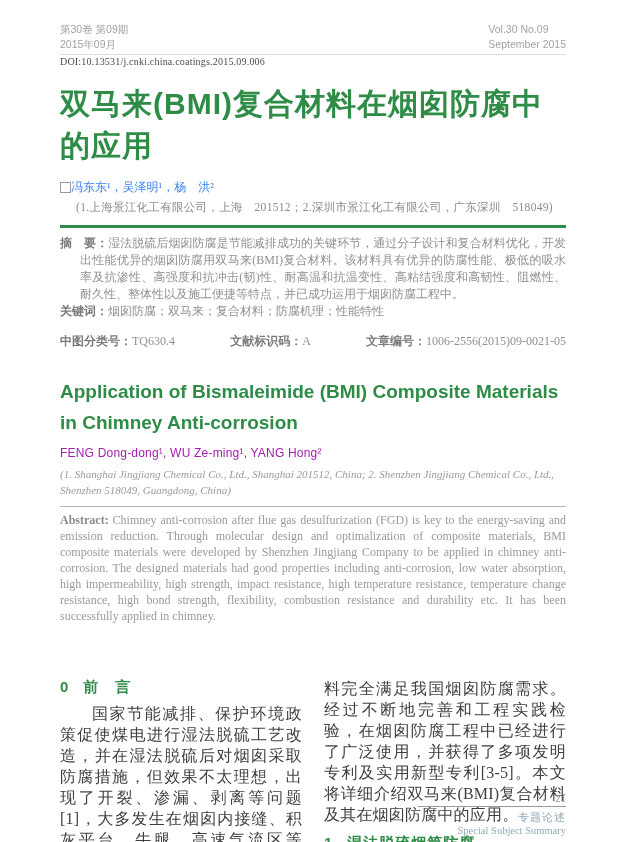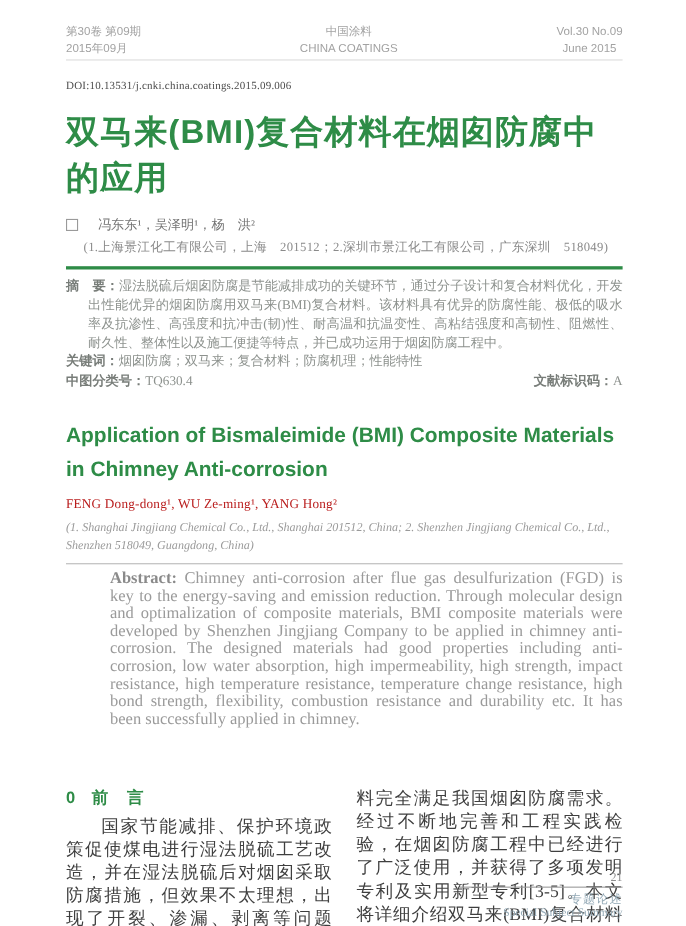--- a/index.html
+++ b/index.html
@@ -15,69 +15,69 @@
   }
   
   .header{
     display:flex;justify-content:space-between;align-items:flex-end;
     font-family:"Liberation Sans","DejaVu Sans",sans-serif;
     font-size:10.5px;line-height:15px;color:#a2a2a2;
     border-bottom:1px solid #dcdcdc;padding-bottom:2px;
   }
   .h-left{text-align:left;}
   .h-center{text-align:center;}
-  .h-right{text-align:center;}
+  .h-right{text-align:left;}
   .doi{
-    margin-top:18px;font-family:"Liberation Serif",serif;
+    margin-top:1px;font-family:"Liberation Serif",serif;
     font-size:10px;color:#4b4b4b;letter-spacing:.2px;
   }
   
   .cn-title{
     margin:16px 0 0 0;font-family:"Liberation Sans","DejaVu Sans",sans-serif;
     font-weight:bold;font-size:30px;line-height:42px;
     color:#2e8c47;letter-spacing:1px;
   }
   .cn-authors{
-    margin-top:12px;font-size:12px;color:#737373;
-    display:flex;align-items:center;gap:18px;
+    margin-top:12px;font-size:12px;color:#3b82f6;
+    display:flex;align-items:center;gap:0;
   }
   .author-marker{
     width:9px;height:9px;border:1px solid #9a9a9a;display:inline-block;flex:0 0 auto;
   }
   .cn-affil{
     margin-top:4px;padding-left:16px;
     font-size:11.5px;color:#8a8a8a;letter-spacing:.3px;
   }
   .green-rule{height:3px;background:#2e8c47;margin-top:10px;}
   
   .cn-abstract{
     margin-top:7px;font-size:12px;line-height:17px;color:#8d928e;
     text-align:justify;padding-left:20px;text-indent:-20px;
   }
   .cn-abstract .lbl,.cn-keywords .lbl,.cn-meta .lbl{color:#787d79;font-weight:bold;}
   .cn-keywords{font-size:12px;line-height:17px;color:#8d928e;}
   .cn-meta{
     display:flex;justify-content:space-between;
-    font-size:12px;line-height:17px;color:#8d928e;margin-top:1px;
+    font-size:12px;line-height:17px;color:#8d928e;margin-top:13px;
   }
   
   .en-title{
     margin:26px 0 0 0;font-family:"Liberation Sans","DejaVu Sans",sans-serif;
     font-weight:bold;font-size:19px;line-height:31px;color:#2e8c47;
   }
   .en-authors{
-    margin-top:8px;font-family:Liberation Serif, serif;
-    font-size:12px;color:#b91c1c;letter-spacing:.2px;
+    margin-top:8px;font-family:Liberation Sans, sans-serif;
+    font-size:12px;color:#a21caf;letter-spacing:.2px;
   }
   .en-affil{
     margin-top:6px;font-style:italic;font-size:11px;line-height:16px;color:#9a9a9a;
   }
   .thin-rule{border-top:1px solid #b8b8b8;margin-top:8px;}
   .en-abstract{
-    margin-top:5px;font-size:15px;line-height:16px;color:#9a9a9a;text-align:justify;margin-left:40px;
+    margin-top:5px;font-size:12px;line-height:16px;color:#9a9a9a;text-align:justify;
   }
   .en-abstract .lbl-en,.en-keywords .lbl-en{font-weight:bold;color:#8a8a8a;}
   .en-keywords{font-size:11.5px;line-height:16px;color:#9a9a9a;text-align:justify;}
   
   .columns{
     margin-top:54px;display:flex;gap:22px;
   }
   .col{width:242px;flex:0 0 auto;}
   .sec-heading{
     margin:0 0 6px 0;font-family:"Liberation Sans","DejaVu Sans",sans-serif;
@@ -102,47 +102,44 @@
 </head>
 <body>
 
 <div class="page">
 
   <div class="header">
     <div class="h-left">
       <div>第30卷 第09期</div>
       <div>2015年09月</div>
     </div>
-    <div class="h-center">
-      <div>中国涂料</div>
-      <div>CHINA COATINGS</div>
-    </div>
     <div class="h-right">
       <div>Vol.30 No.09</div>
-      <div>June 2015</div>
+      <div>September 2015</div>
     </div>
   </div>
   <div class="doi">DOI:10.13531/j.cnki.china.coatings.2015.09.006</div>
 
   <h1 class="cn-title">双马来(BMI)复合材料在烟囱防腐中的应用</h1>
 
   <div class="cn-authors">
     <span class="author-marker"></span>
     <span>冯东东¹，吴泽明¹，杨　洪²</span>
   </div>
   <div class="cn-affil">(1.上海景江化工有限公司，上海　201512；2.深圳市景江化工有限公司，广东深圳　518049)</div>
 
   <div class="green-rule"></div>
 
   <div class="cn-abstract"><span class="lbl">摘　要：</span><span>湿法脱硫后烟囱防腐是节能减排成功的关键环节，通过分子设计和复合材料优化，开发出性能优异的烟囱防腐用双马来(BMI)复合材料。该材料具有优异的防腐性能、极低的吸水率及抗渗性、高强度和抗冲击(韧)性、耐高温和抗温变性、高粘结强度和高韧性、阻燃性、耐久性、整体性以及施工便捷等特点，并已成功运用于烟囱防腐工程中。</span></div>
   <div class="cn-keywords"><span class="lbl">关键词：</span><span>烟囱防腐；双马来；复合材料；防腐机理；性能特性</span></div>
 
   <div class="cn-meta">
     <span><span class="lbl">中图分类号：</span><span>TQ630.4</span></span>
     <span><span class="lbl">文献标识码：</span><span>A</span></span>
+    <span><span class="lbl">文章编号：</span><span>1006-2556(2015)09-0021-05</span></span>
   </div>
 
   <h2 class="en-title">Application of Bismaleimide (BMI) Composite Materials in Chimney Anti-corrosion</h2>
   <div class="en-authors">FENG Dong-dong¹, WU Ze-ming¹, YANG Hong²</div>
   <div class="en-affil">(1. Shanghai Jingjiang Chemical Co., Ltd., Shanghai 201512, China; 2. Shenzhen Jingjiang Chemical Co., Ltd., Shenzhen 518049, Guangdong, China)</div>
 
   <div class="thin-rule"></div>
 
   <div class="en-abstract"><span class="lbl-en">Abstract:</span><span> Chimney anti-corrosion after flue gas desulfurization (FGD) is key to the energy-saving and emission reduction. Through molecular design and optimalization of composite materials, BMI composite materials were developed by Shenzhen Jingjiang Company to be applied in chimney anti-corrosion. The designed materials had good properties including anti-corrosion, low water absorption, high impermeability, high strength, impact resistance, high temperature resistance, temperature change resistance, high bond strength, flexibility, combustion resistance and durability etc. It has been successfully applied in chimney.</span></div>
 

